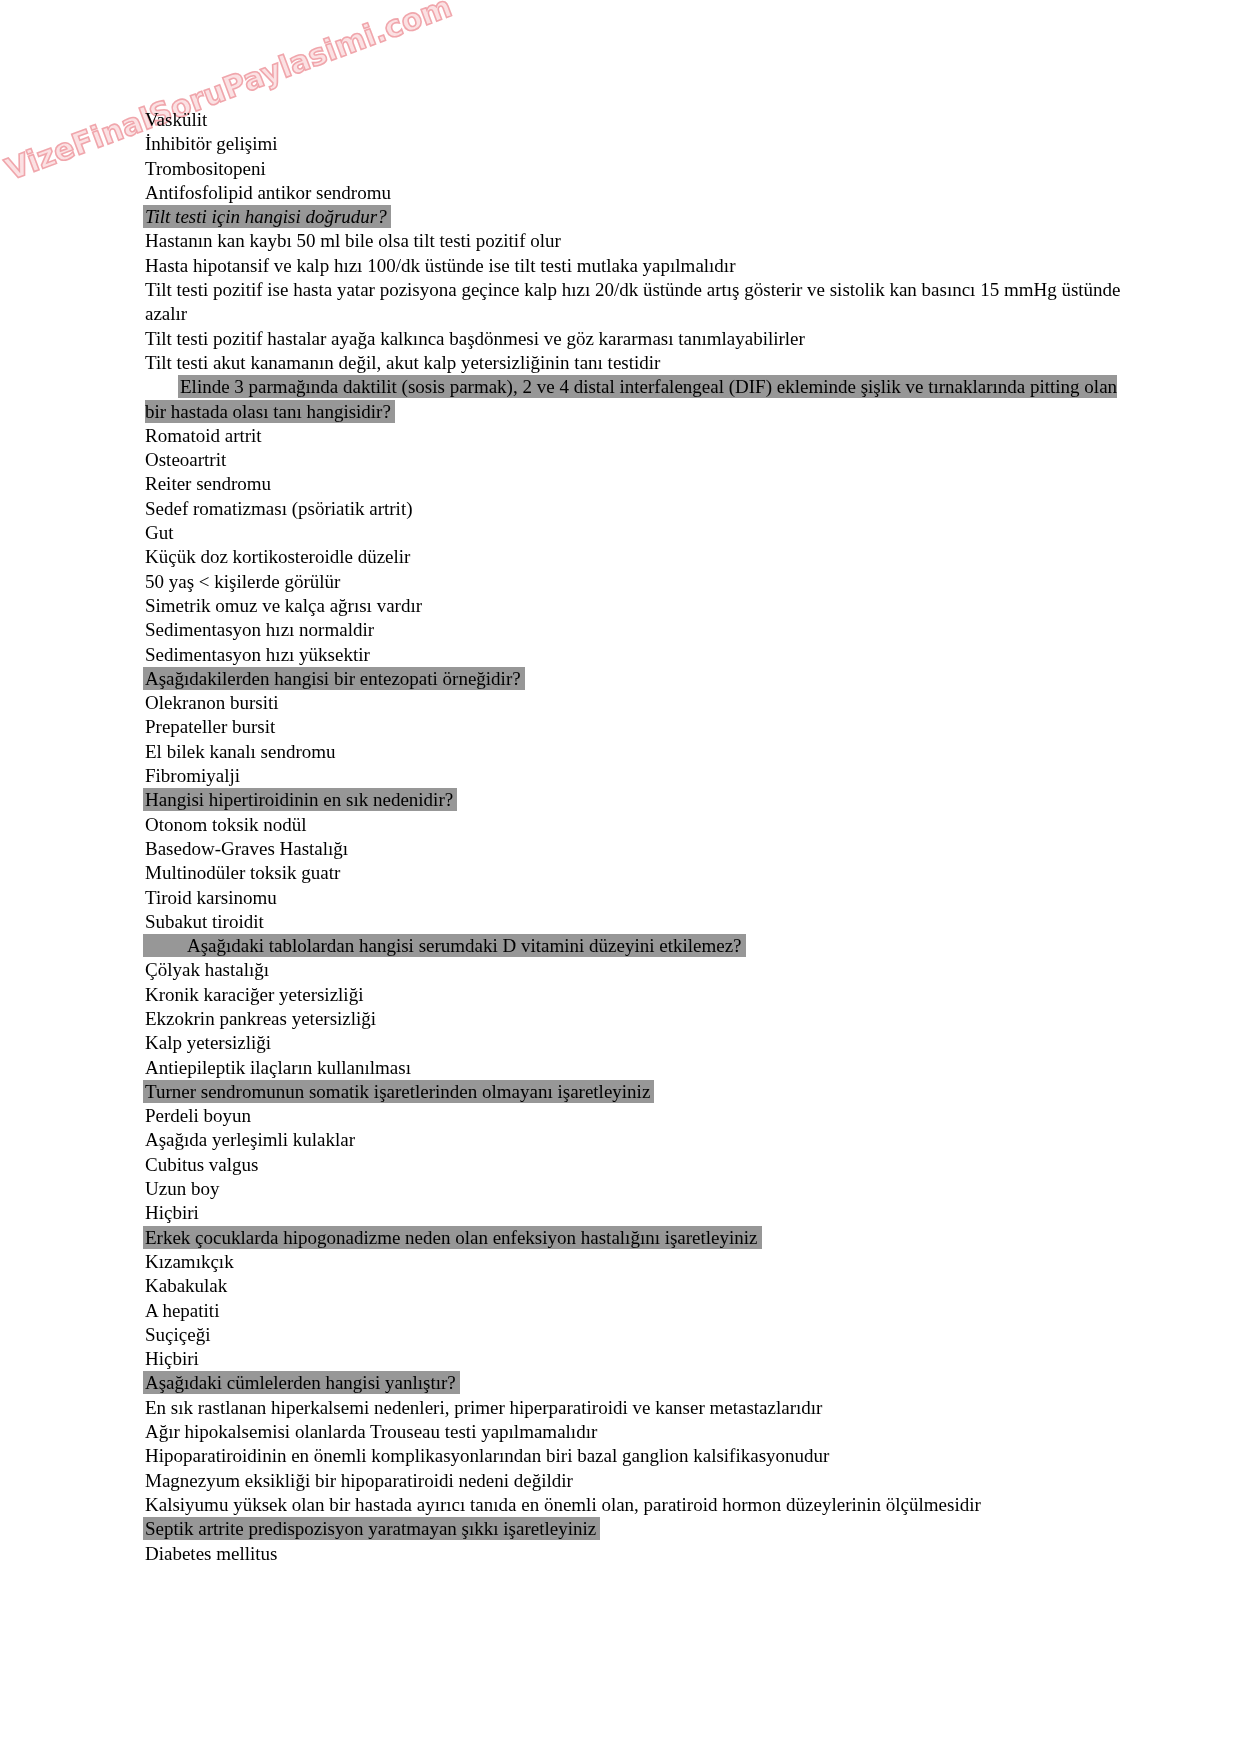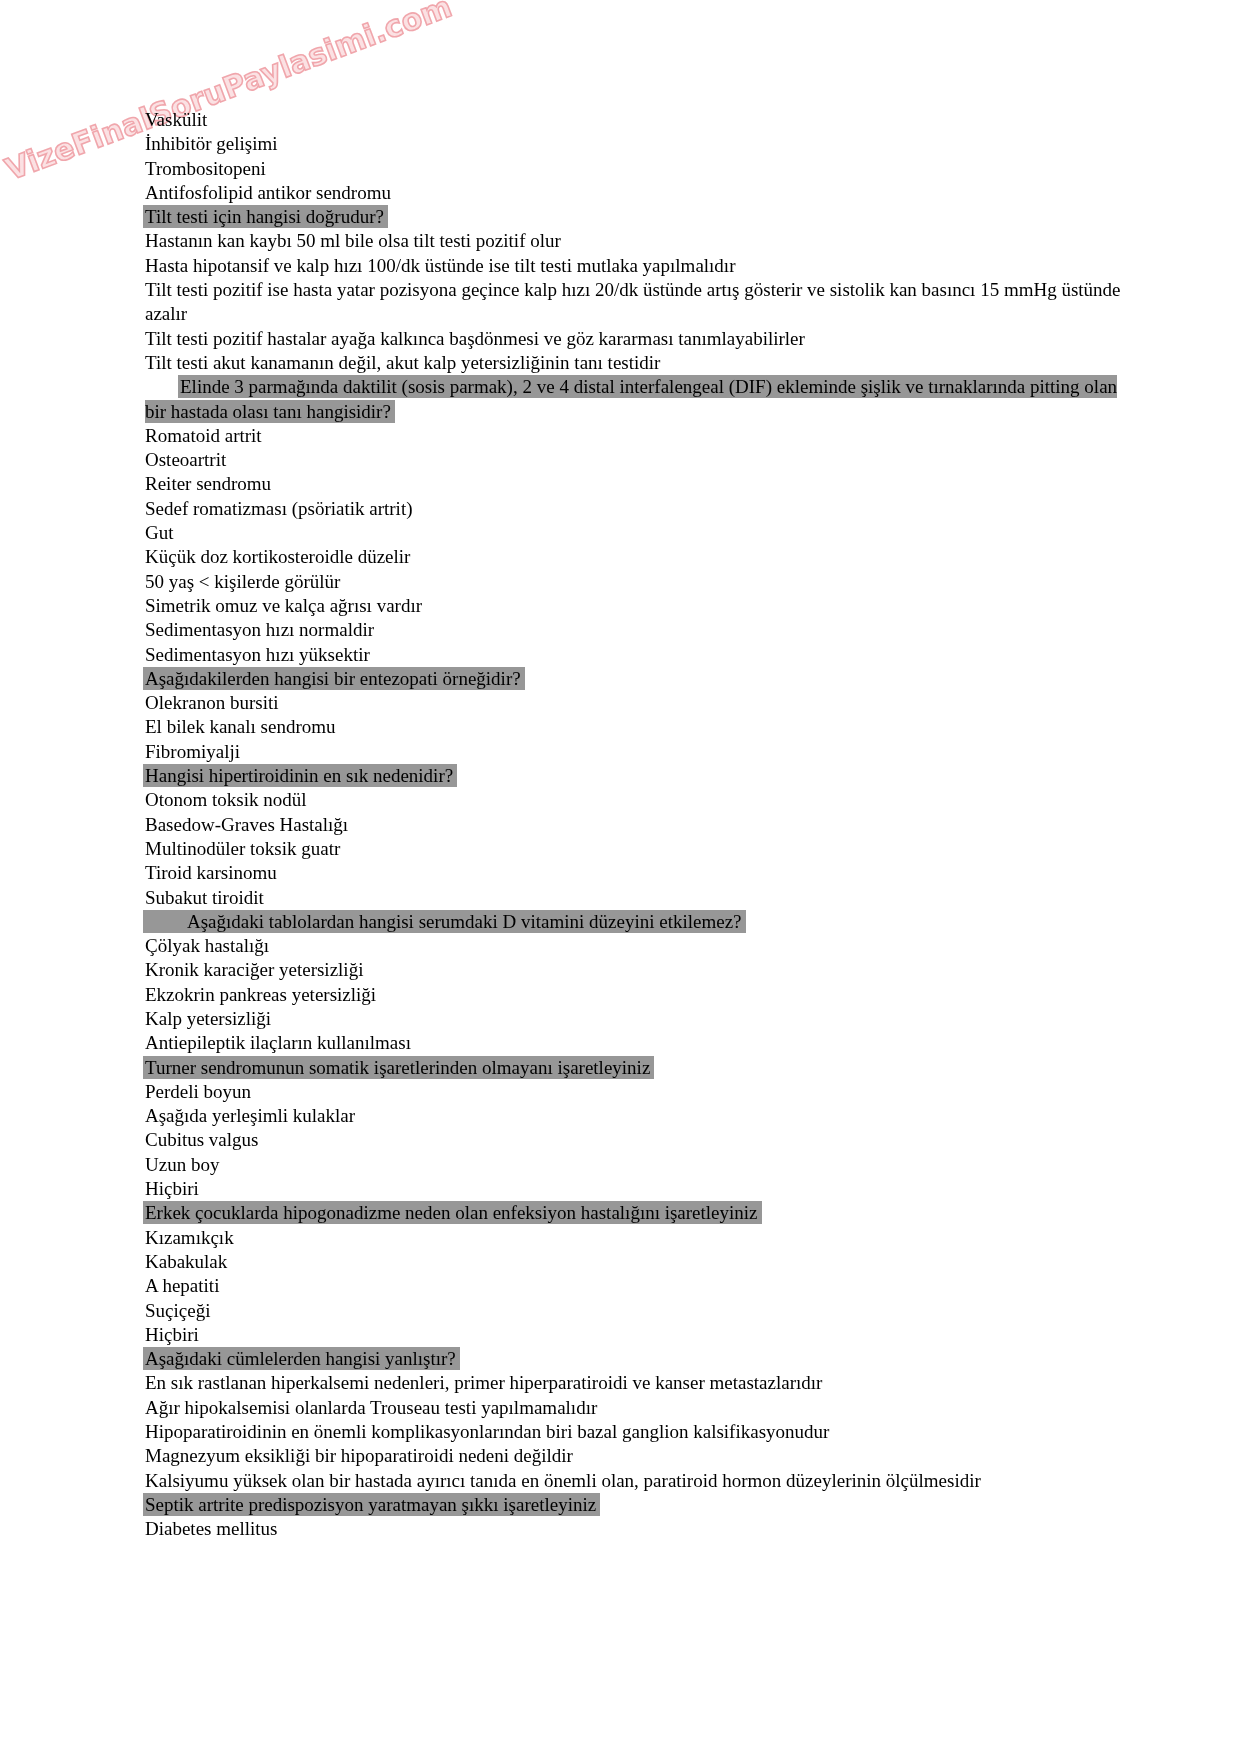--- a/index.html
+++ b/index.html
@@ -52,39 +52,40 @@
 </head>
 <body>
 
 <div class="page">
   <div class="watermark">VizeFinalSoruPaylasimi.com</div>
   <div class="content" id="content">
       <p class="line"><span>Vaskülit</span></p>
       <p class="line"><span>İnhibitör gelişimi</span></p>
       <p class="line"><span>Trombositopeni</span></p>
       <p class="line"><span>Antifosfolipid antikor sendromu</span></p>
-      <p class="line"><span class="hl" style="background-color: rgb(151, 151, 151);">Tilt testi için hangisi doğrudur?</span></p>
+      <p class="line"><span class="hl" style="background-color: rgb(151, 151, 151); font-style: italic;">Tilt testi için hangisi doğrudur?</span></p>
       <p class="line"><span>Hastanın kan kaybı 50 ml bile olsa tilt testi pozitif olur</span></p>
       <p class="line"><span>Hasta hipotansif ve kalp hızı 100/dk üstünde ise tilt testi mutlaka yapılmalıdır</span></p>
       <p class="line"><span>Tilt testi pozitif ise hasta yatar pozisyona geçince kalp hızı 20/dk üstünde artış gösterir ve sistolik kan basıncı 15 mmHg üstünde azalır</span></p>
       <p class="line"><span>Tilt testi pozitif hastalar ayağa kalkınca başdönmesi ve göz kararması tanımlayabilirler</span></p>
       <p class="line"><span>Tilt testi akut kanamanın değil, akut kalp yetersizliğinin tanı testidir</span></p>
       <p class="line"><span class="hl" style="background-color: rgb(151, 151, 151); margin-left: 33px;">Elinde 3 parmağında daktilit (sosis parmak), 2 ve 4 distal interfalengeal (DIF) ekleminde şişlik ve tırnaklarında pitting olan bir hastada olası tanı hangisidir?</span></p>
       <p class="line"><span>Romatoid artrit</span></p>
       <p class="line"><span>Osteoartrit</span></p>
       <p class="line"><span>Reiter sendromu</span></p>
       <p class="line"><span>Sedef romatizması (psöriatik artrit)</span></p>
       <p class="line"><span>Gut</span></p>
       <p class="line"><span>Küçük doz kortikosteroidle düzelir</span></p>
       <p class="line"><span>50 yaş &lt; kişilerde görülür</span></p>
       <p class="line"><span>Simetrik omuz ve kalça ağrısı vardır</span></p>
       <p class="line"><span>Sedimentasyon hızı normaldir</span></p>
       <p class="line"><span>Sedimentasyon hızı yüksektir</span></p>
       <p class="line"><span class="hl" style="background-color: rgb(151, 151, 151);">Aşağıdakilerden hangisi bir entezopati örneğidir?</span></p>
       <p class="line"><span>Olekranon bursiti</span></p>
+      <p class="line"><span>Prepateller bursit</span></p>
       <p class="line"><span>El bilek kanalı sendromu</span></p>
       <p class="line"><span>Fibromiyalji</span></p>
       <p class="line"><span class="hl" style="background-color: rgb(151, 151, 151);">Hangisi hipertiroidinin en sık nedenidir?</span></p>
       <p class="line"><span>Otonom toksik nodül</span></p>
       <p class="line"><span>Basedow-Graves Hastalığı</span></p>
       <p class="line"><span>Multinodüler toksik guatr</span></p>
       <p class="line"><span>Tiroid karsinomu</span></p>
       <p class="line"><span>Subakut tiroidit</span></p>
       <p class="line"><span class="hl" style="background-color: rgb(151, 151, 151); padding-left: 44px;">Aşağıdaki tablolardan hangisi serumdaki D vitamini düzeyini etkilemez?</span></p>
       <p class="line"><span>Çölyak hastalığı</span></p>

